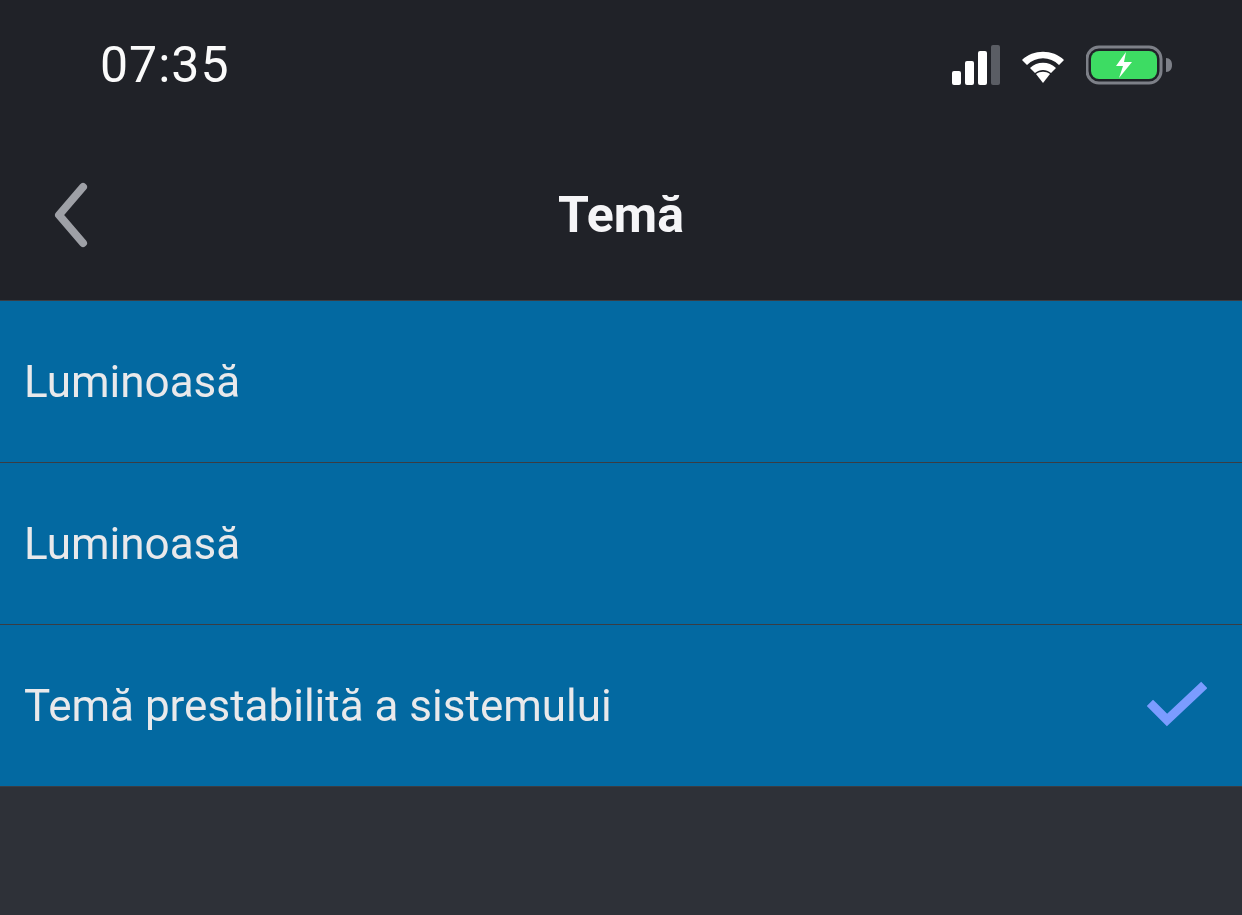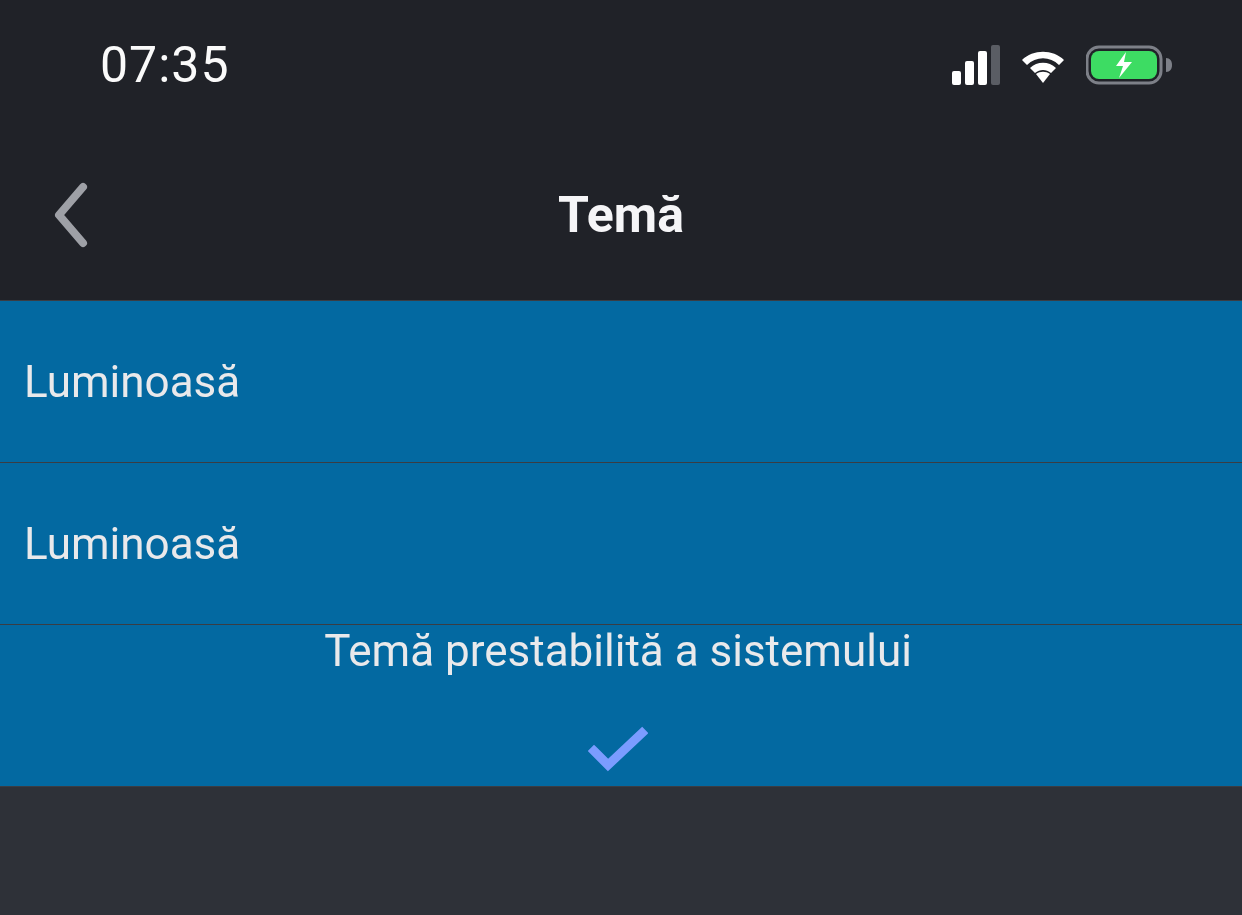--- a/index.html
+++ b/index.html
@@ -98,21 +98,21 @@
     .list-item {
       display:flex;
       align-items:center;
       justify-content:space-between;
       padding: 0 30px 0 24px;
       height: 162px;
       border-bottom: 1px solid #3a3d44;
       cursor:pointer;
       background: #0369a1;
     }
-    .list-item:last-child { border-bottom: 1px solid #3a3d44; flex-direction: column; }
+    .list-item:last-child { border-bottom: 1px solid #3a3d44; }
     .item-label {
       font-size: 44px;
       font-weight: 400;
       color: #e9e9eb;
     }
     .check-wrap {
       width: 70px;
       height: 70px;
       display:flex;
       align-items:center;

